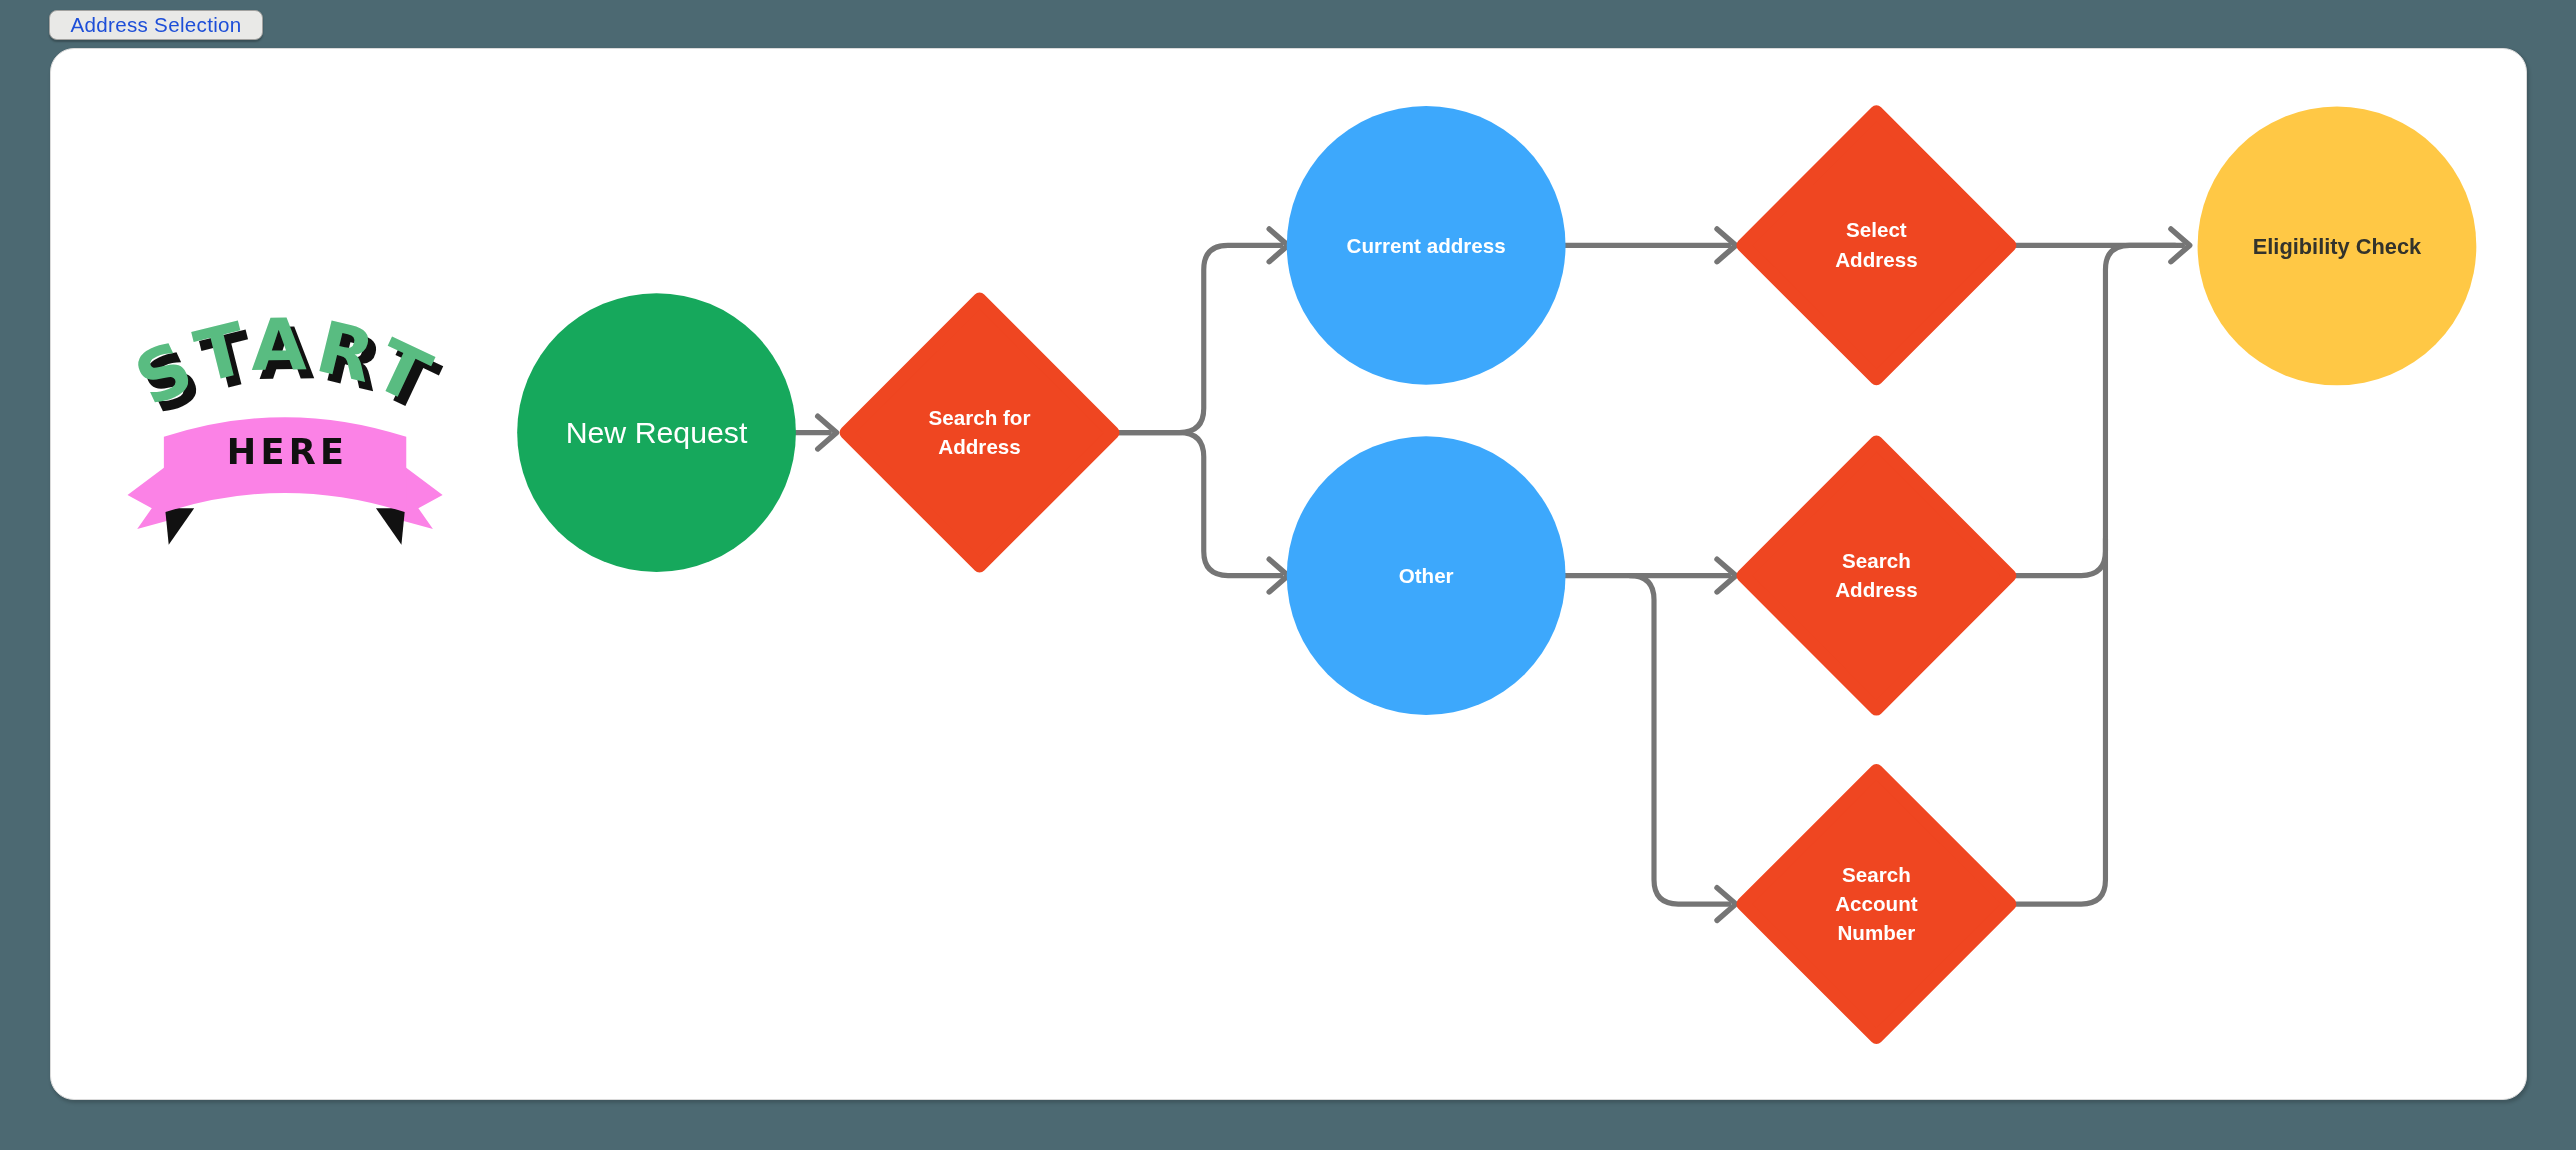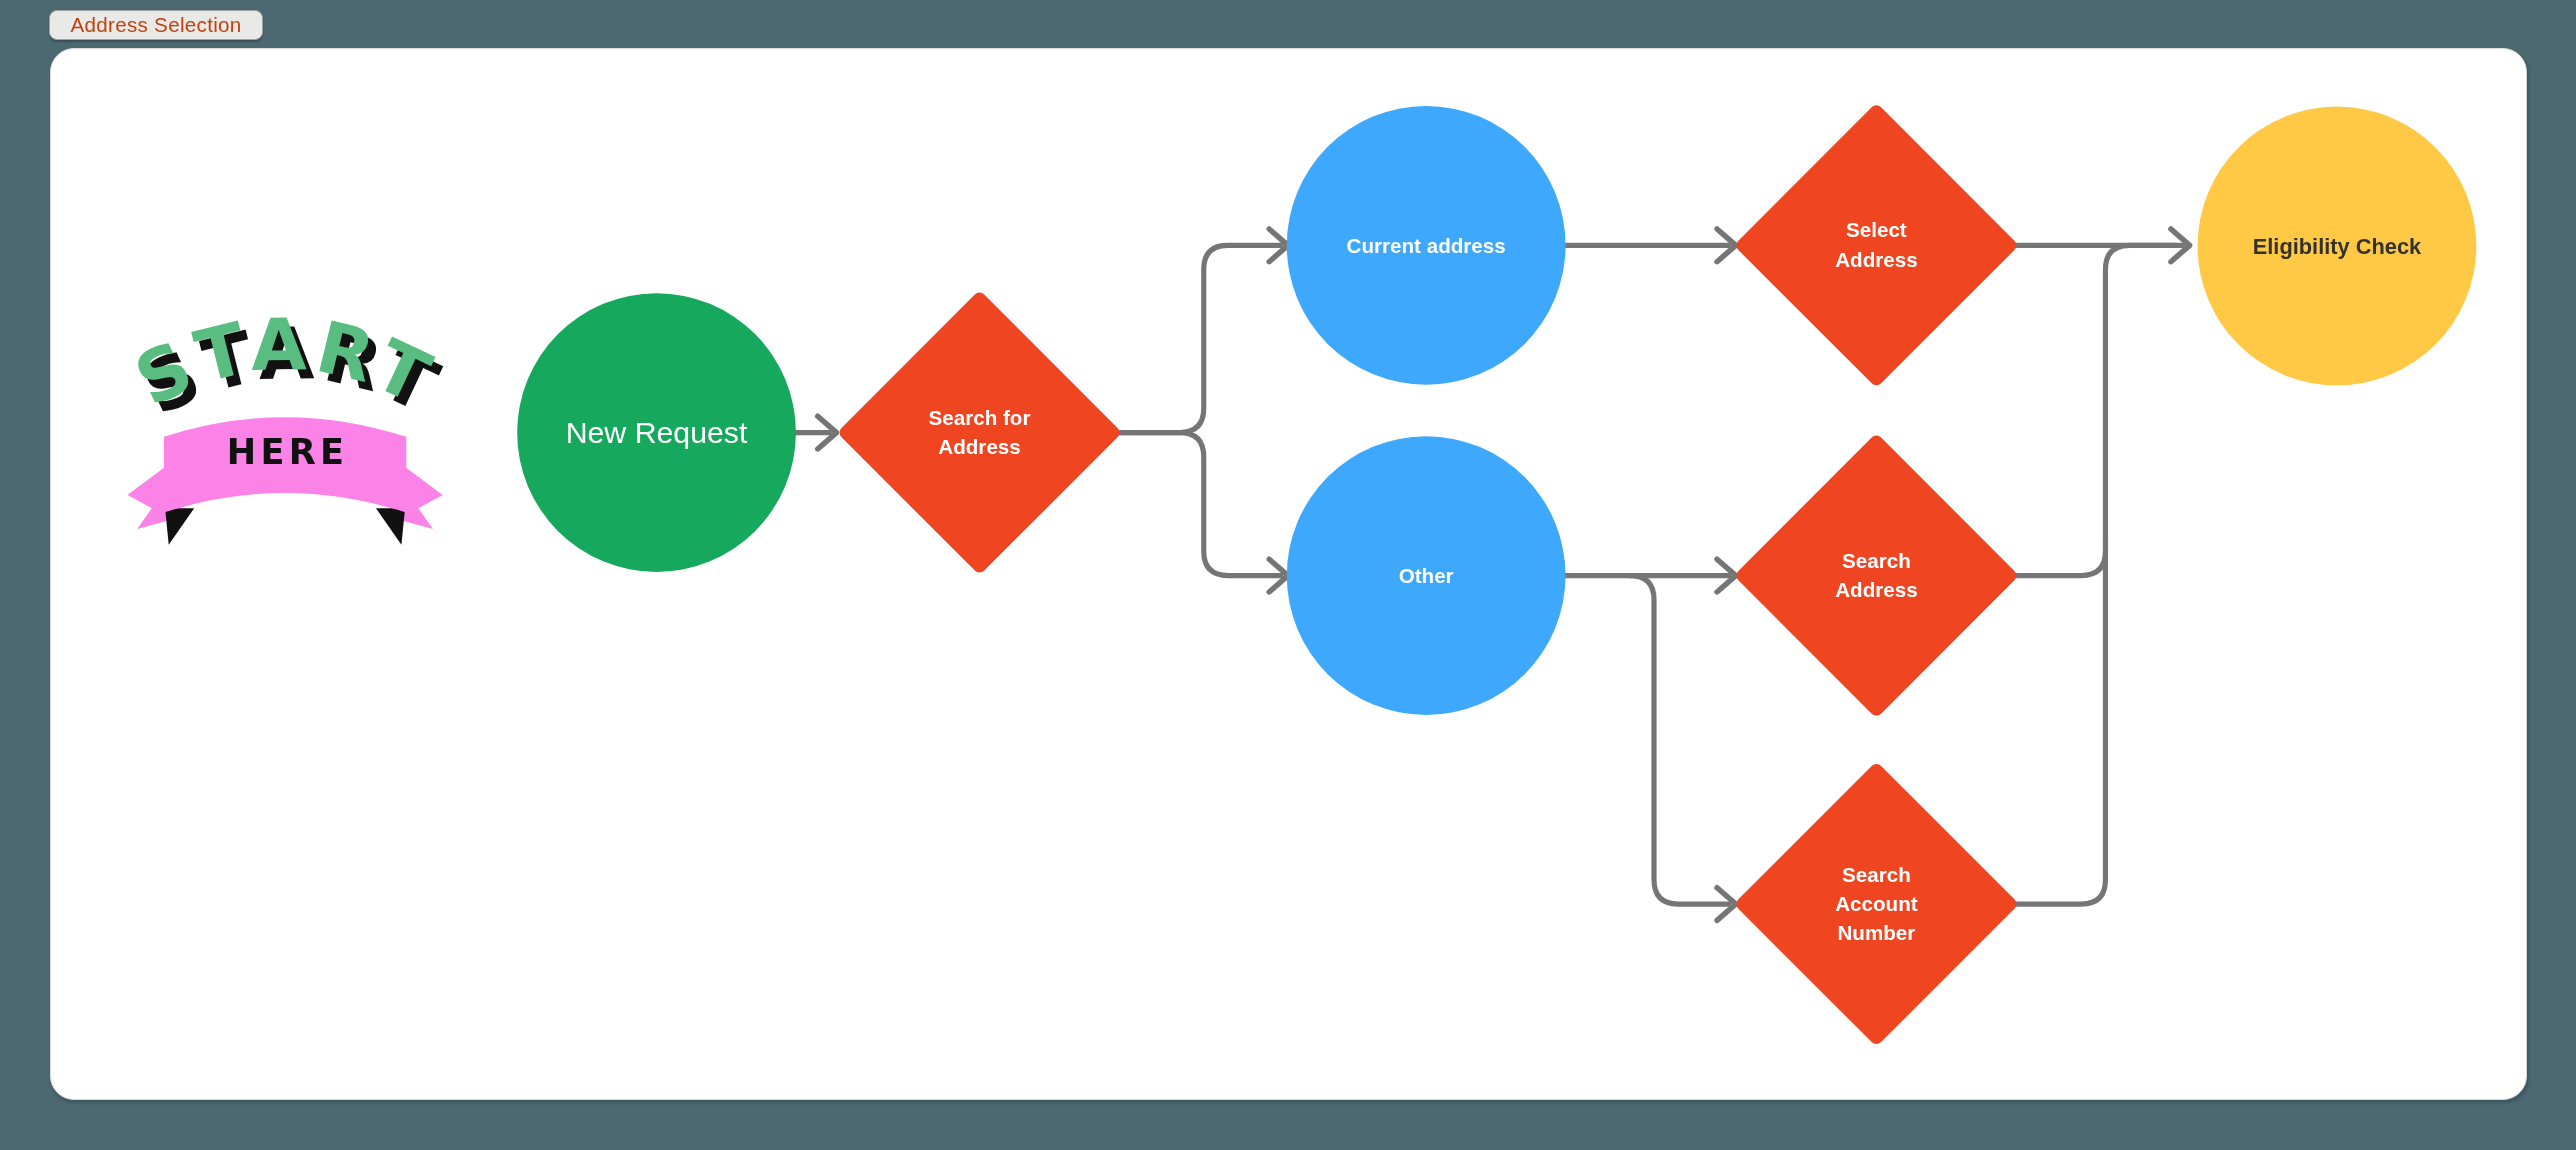--- a/index.html
+++ b/index.html
@@ -14,21 +14,21 @@
     position:absolute;left:49px;top:9.7px;
     width:214px;height:30px;
     background:#E9E9E7;
     border:1.2px solid #A2A2A0;
     border-radius:7.9px;
     box-sizing:border-box;
     display:flex;align-items:center;justify-content:center;
     box-shadow:0 1.2px 1.8px rgba(0,0,0,0.25);
   }
   .board-tab span{
-    font-size:20.6px;color:#c2410c;letter-spacing:0.3px;
+    font-size:20.6px;color:#1d4ed8;letter-spacing:0.3px;
     white-space:nowrap;
   }
   .canvas{
     position:absolute;left:50px;top:48px;
     width:2477px;height:1052px;
     background:#FFFFFF;
     border:1.2px solid #DADADA;
     border-radius:24px;
     box-sizing:border-box;
     box-shadow:1.8px 2.4px 3.6px rgba(0,0,0,0.18);

